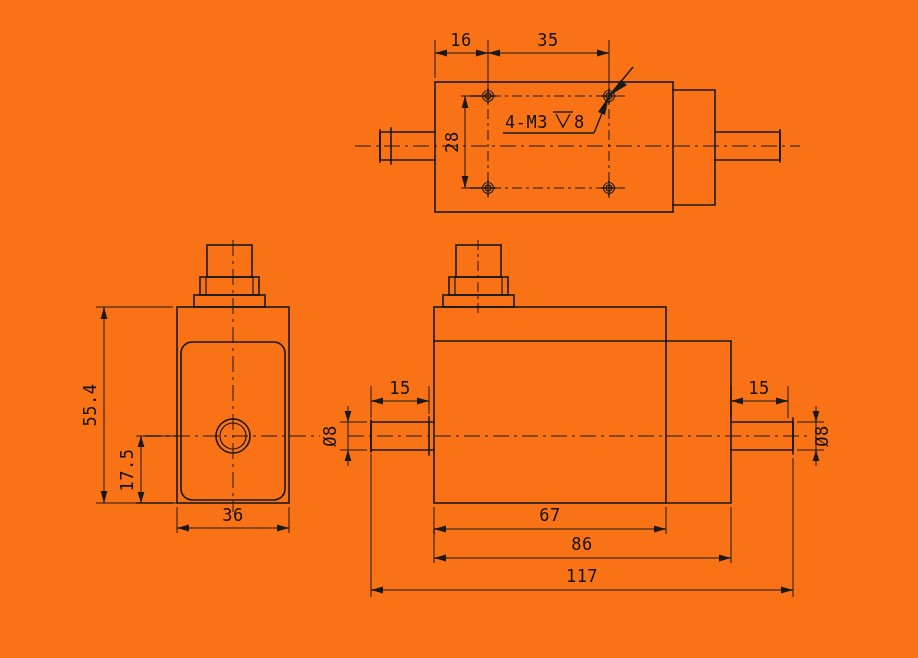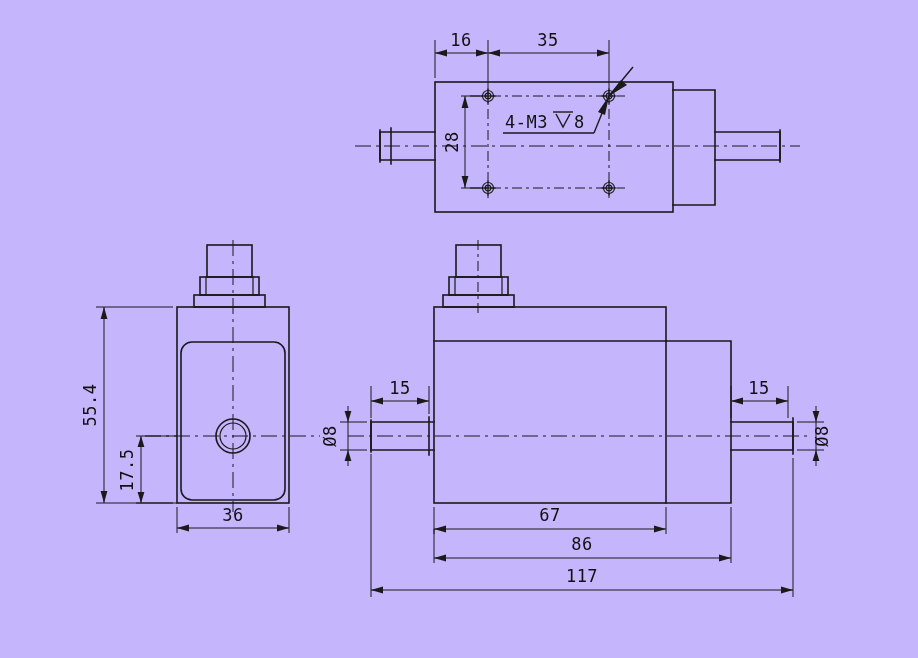--- a/index.html
+++ b/index.html
@@ -10,21 +10,21 @@
   body {
     width: 918px;
     height: 658px;
     font-family: "DejaVu Sans Mono", "Liberation Mono", monospace;
     overflow: hidden;
   }
   #drawing-root {
     position: relative;
     width: 918px;
     height: 658px;
-    background: #c4b5fd;
+    background: #f97316;
     text-align: center;
   }
   svg#cad {
     display: block;
     width: 918px;
     height: 658px;
   }
   
   .outline {
     fill: none;

